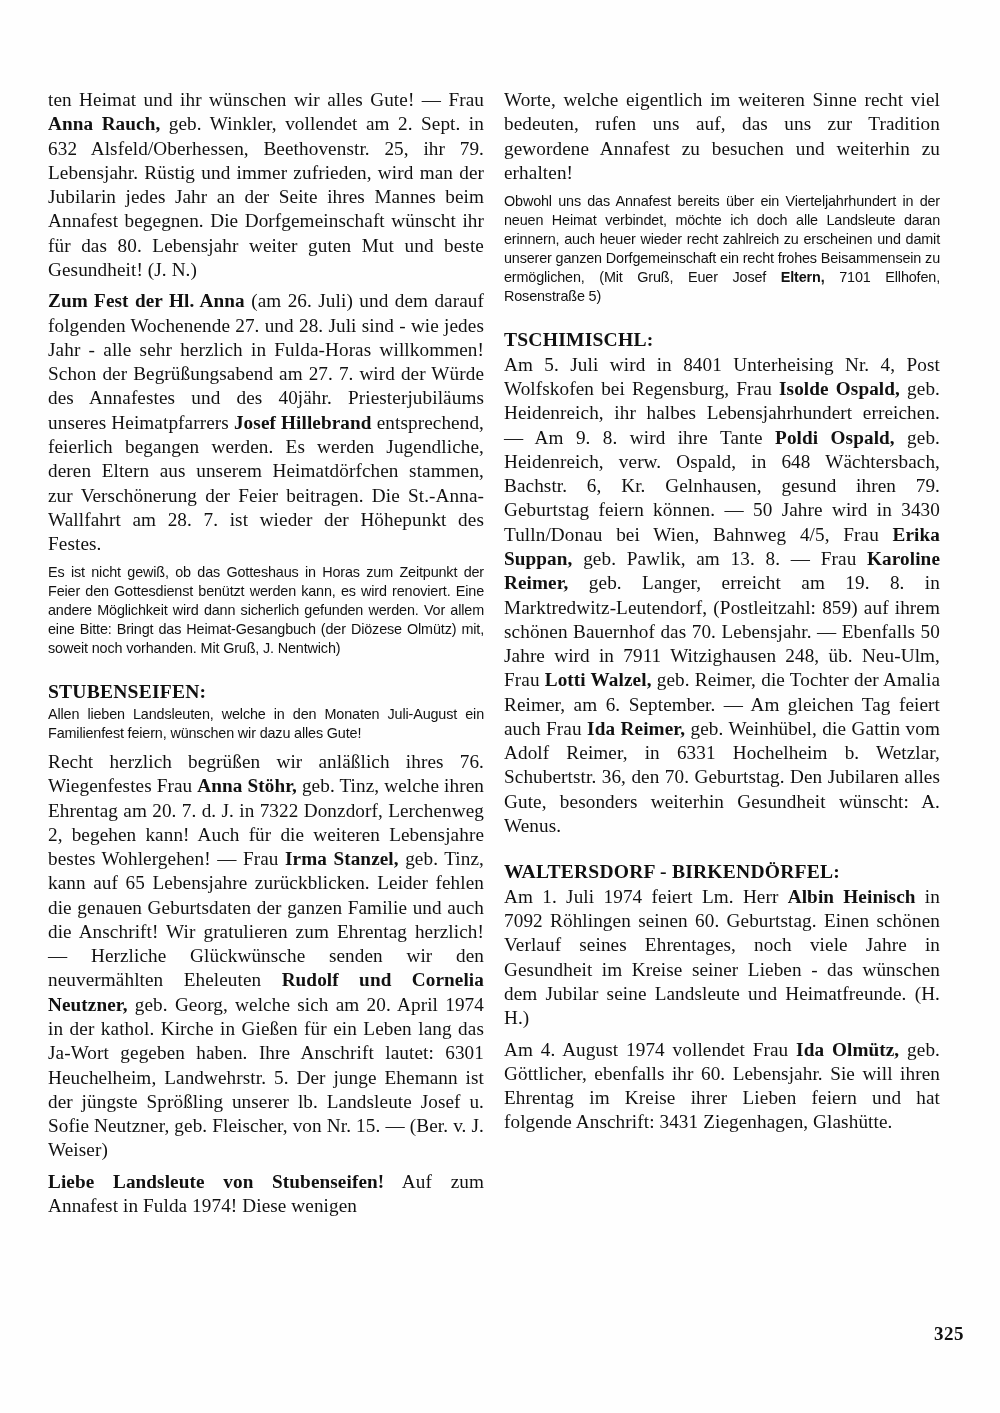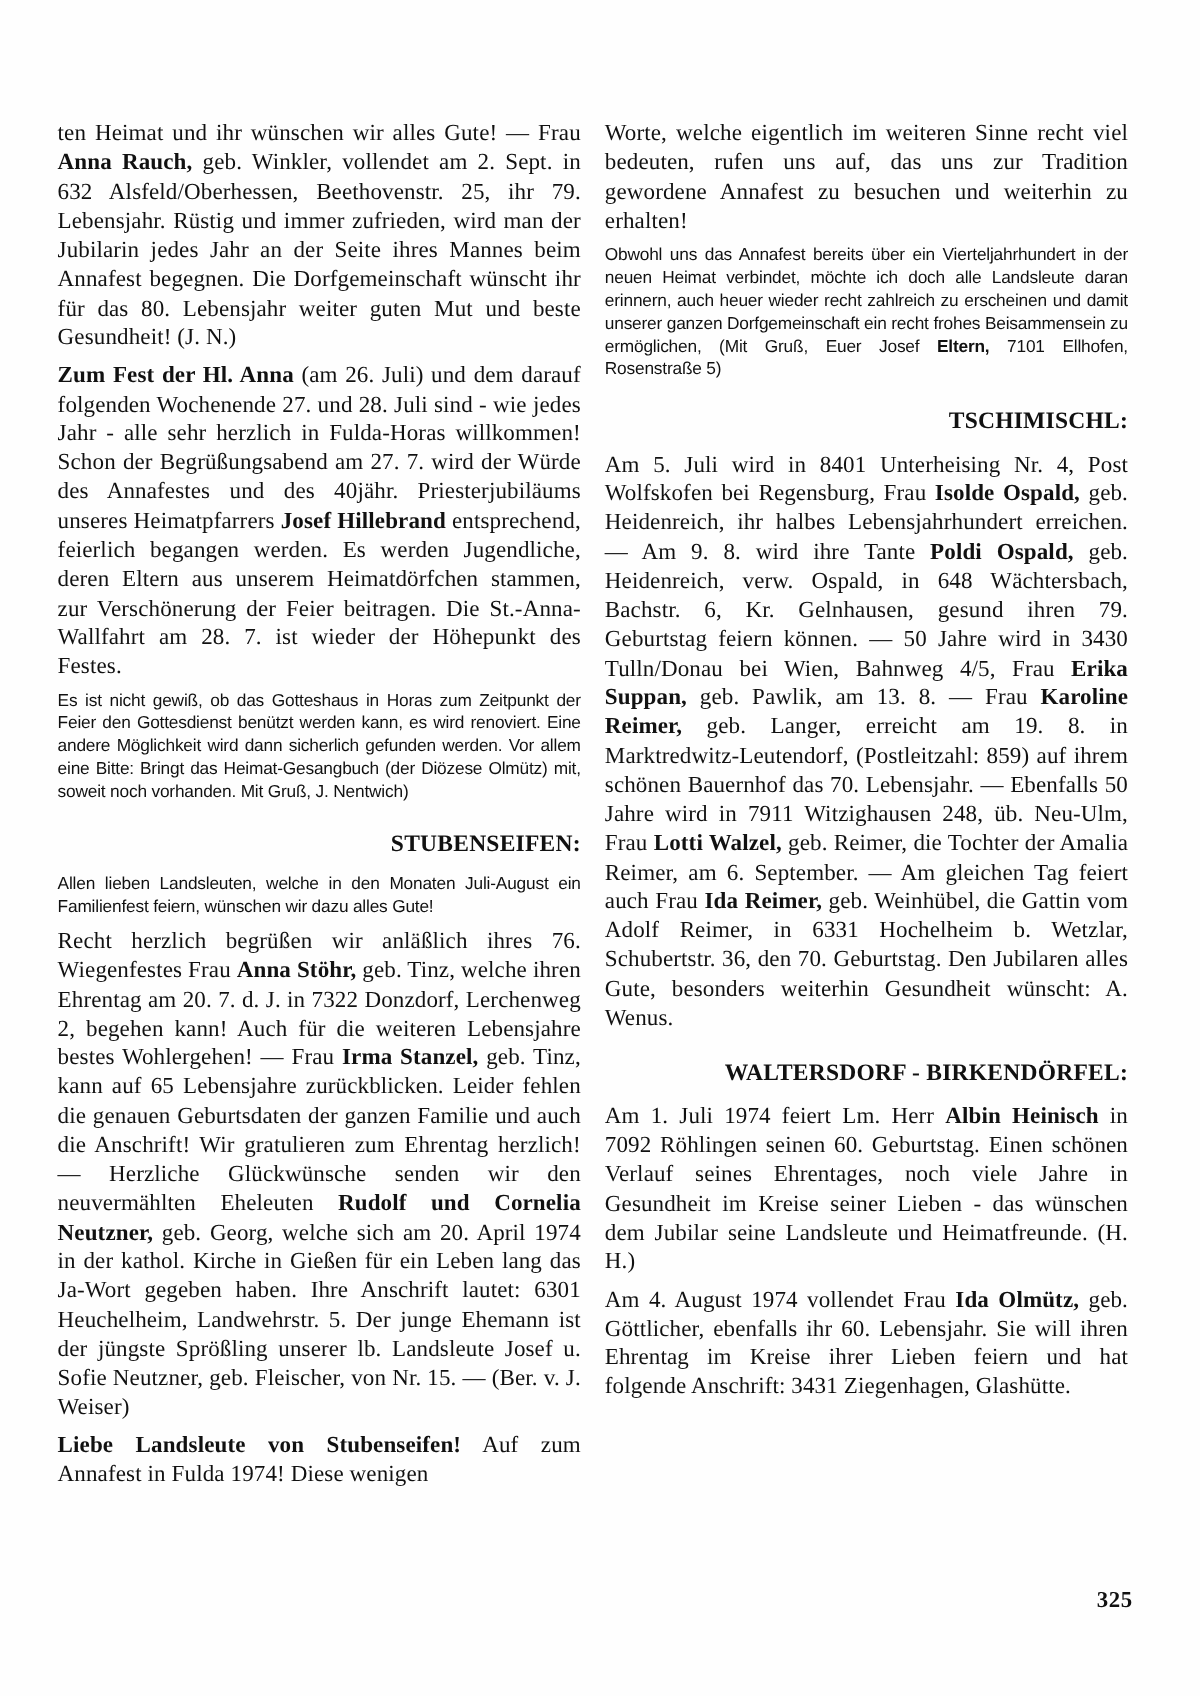--- a/index.html
+++ b/index.html
@@ -18,21 +18,21 @@
   .page {
     position: absolute;
     left: 0; top: 0;
     width: 1000px;
     height: 1413px;
     background: #fefefe;
   }
   .columns {
     position: absolute;
     left: 48px;
-    top: 100px;
+    top: 88px;
     width: 904px;
     display: flex;
     gap: 20px;
   }
   .col {
     width: 436px;
   }
   p {
     margin: 0 0 0 0;
     font-size: 19.2px;
@@ -53,30 +53,30 @@
     font-size: 14.4px;
     line-height: 1.32;
     letter-spacing: -0.15px;
   }
   p.heading {
     font-family: "Liberation Serif", serif;
     font-weight: bold;
     font-size: 19.6px;
     line-height: 1.25;
     margin-top: 22px;
-    text-align: right;
+    text-align: left;
     letter-spacing: 0.2px;
   }
   p.heading + p {
-    margin-top: 11px;
+    margin-top: 0;
   }
   b, strong { font-weight: bold; }
   .pageno {
     position: absolute;
-    right: 56px;
+    right: 36px;
     bottom: 68px;
     font-family: "Liberation Serif", serif;
     font-weight: bold;
     font-size: 19px;
     letter-spacing: 0.5px;
   }
 </style>
 </head>
 <body>
 

